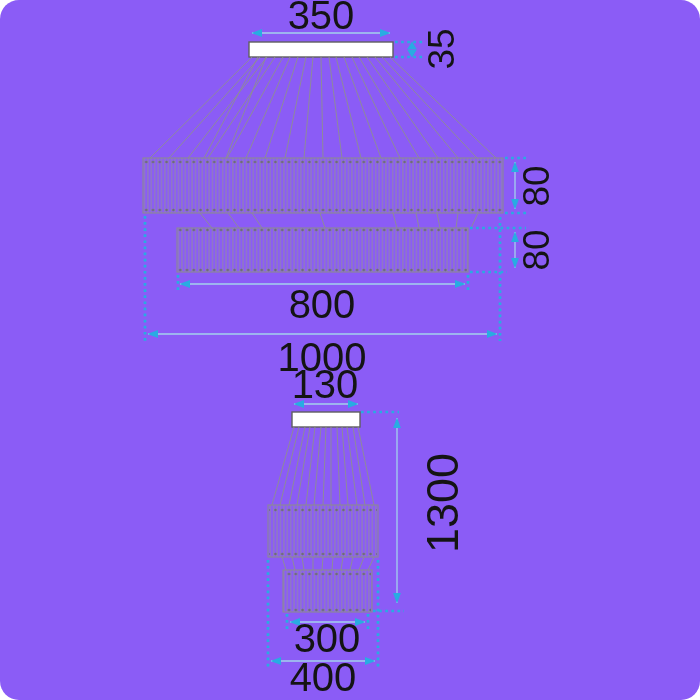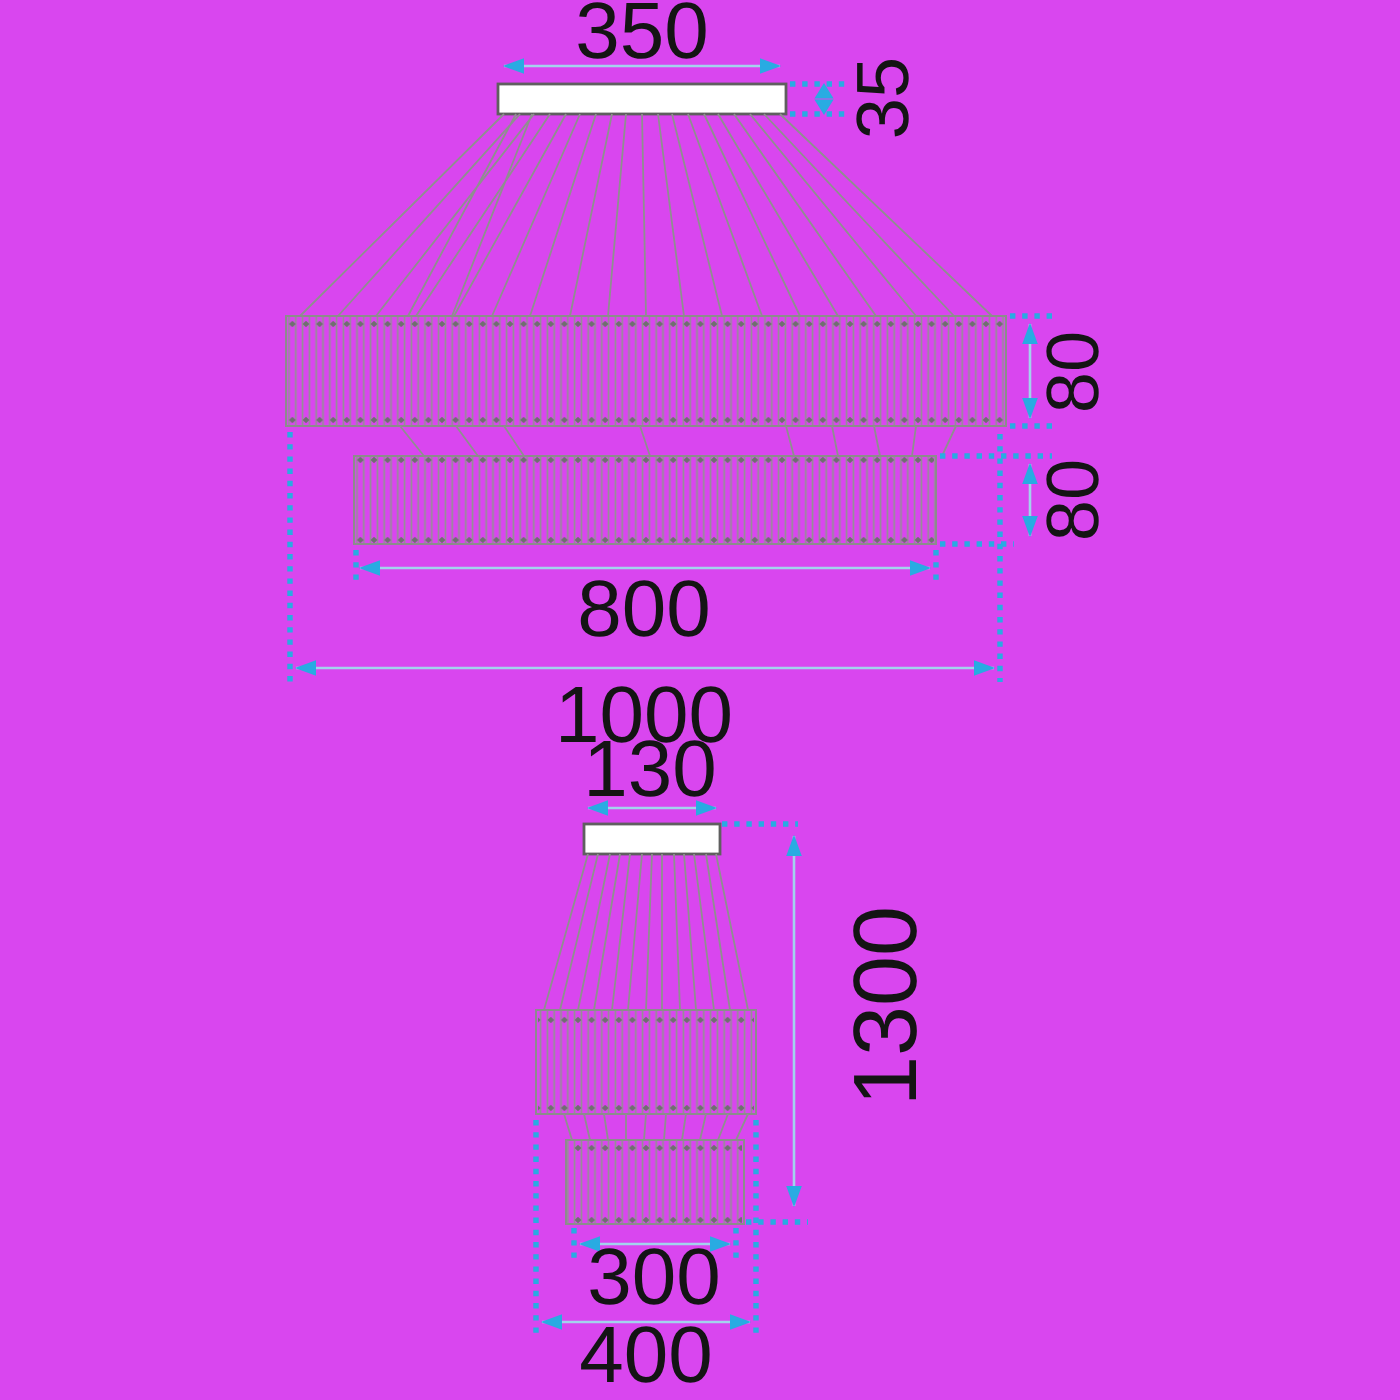--- a/index.html
+++ b/index.html
@@ -1,16 +1,16 @@
 <!DOCTYPE html>
 <html><head>
 <meta charset="utf-8">
 <style>
   html,body{margin:0;padding:0;background:#ffffff;}
-  .stage{position:relative;width:700px;height:700px;background:#d946ef;overflow:hidden;}
+  .stage{position:relative;width:700px;height:700px;background:#8b5cf6;overflow:hidden;border-radius:19px;}
   .lbl{font-family:"Liberation Sans","DejaVu Sans",sans-serif;fill:#141414;}
   .s40{font-size:40px;}
   .s37{font-size:37px;}
   .s45{font-size:45px;}
   .dimline{stroke:#a3d2ed;stroke-width:1.3;fill:none;}
   .dotted{stroke:#29abe2;stroke-width:2.7;fill:none;stroke-dasharray:2.7 3.4;stroke-linecap:butt;}
   .band{fill:url(#rods);stroke:#8c8c8c;stroke-width:1;}
   .beadstrip{fill:url(#beads);stroke:none;}
   .canopy{fill:#ffffff;stroke:#5f5f5f;stroke-width:1.4;}
   .strings{stroke:#8f8f8f;stroke-width:0.9;fill:none;}

